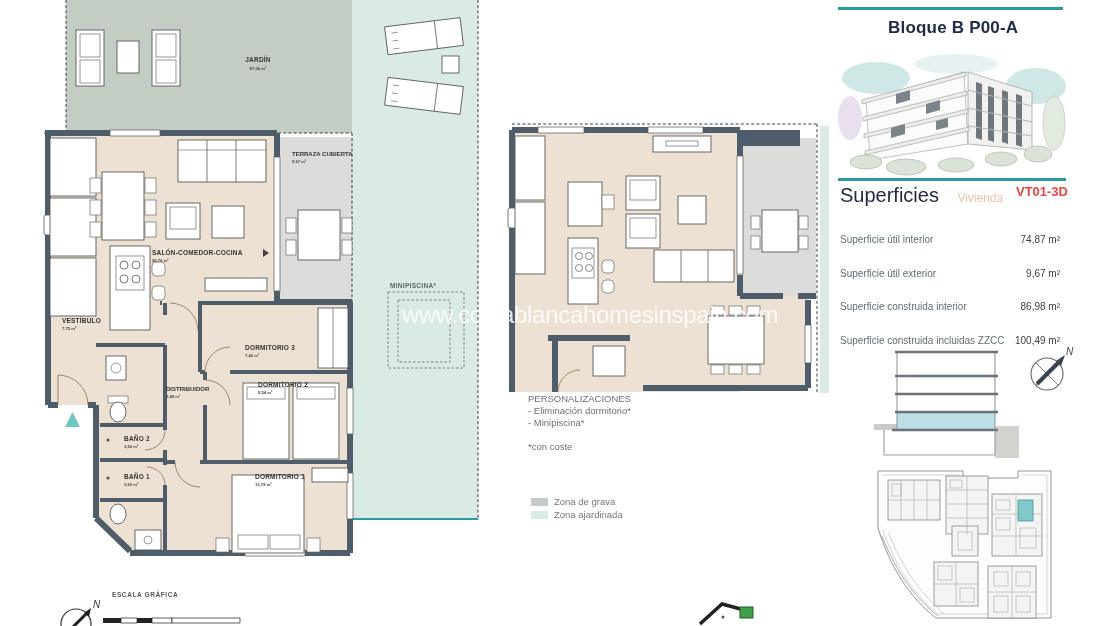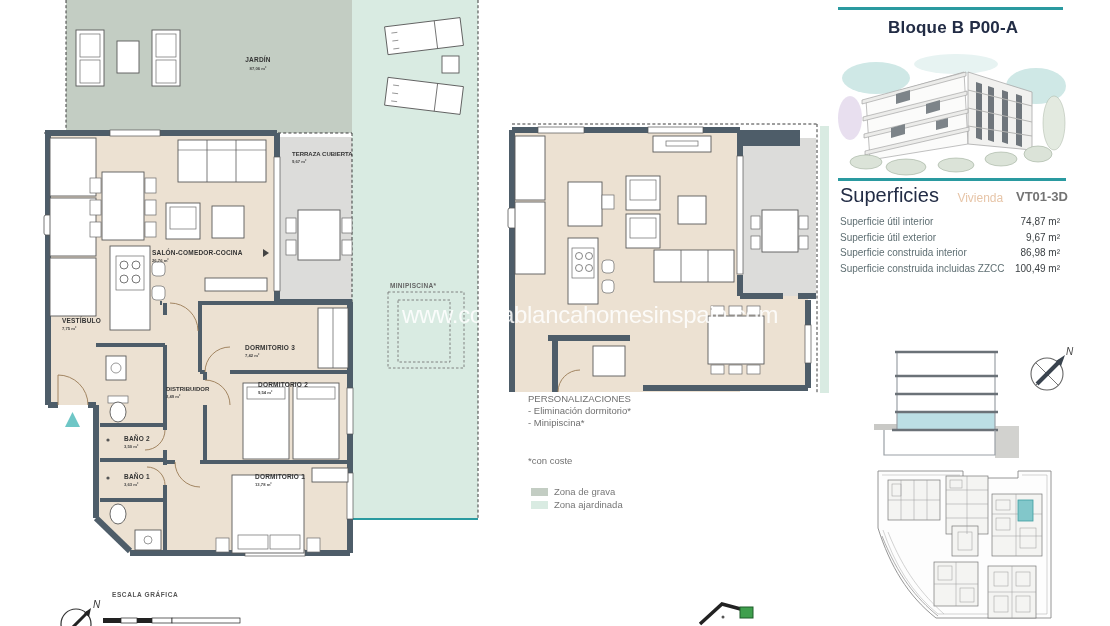--- a/index.html
+++ b/index.html
@@ -10,35 +10,35 @@
   .wall4{stroke:#4e5d69;stroke-width:4;fill:none;}
   .furn{fill:#fff;stroke:#5a5a5a;stroke-width:0.9;}
   .furn2{fill:#fff;stroke:#6a6a6a;stroke-width:0.7;}
   .arc{fill:none;stroke:#9a7a55;stroke-width:0.9;}
   .dash{fill:none;stroke:#3c3c3c;stroke-width:1;stroke-dasharray:3 2.2;}
   .rlabel{font-size:6.5px;font-weight:bold;fill:#333;letter-spacing:.2px;}
   .rarea{font-size:4.2px;font-weight:bold;fill:#444;}
   .watermark{position:absolute;left:402px;top:301px;font-size:24px;font-weight:normal;
     color:rgba(255,255,255,.85);letter-spacing:-.3px;z-index:30;white-space:nowrap;}
   .perso{position:absolute;left:528px;top:393px;font-size:9.5px;color:#707070;line-height:12px;z-index:5;}
-  .perso .note{margin-top:26px;}
-  .legend{position:absolute;left:531px;top:486px;font-size:9.5px;color:#777;z-index:5;}
+  .perso .note{margin-top:12px;}
+  .legend{position:absolute;left:531px;top:496px;font-size:9.5px;color:#777;z-index:5;}
   .legend .row{display:flex;align-items:center;margin-bottom:2px;}
   .legend .sw{width:17px;height:8px;margin-right:6px;display:inline-block;}
   .sw-grava{background:#c3cdc3;}
   .sw-ajar{background:#d9ebe2;}
   .escala{position:absolute;left:112px;top:591px;font-size:6.5px;color:#555;letter-spacing:.6px;font-weight:bold;}
   .panel-rule{position:absolute;height:3px;background:#2a9aa0;}
   .block-title{position:absolute;left:840px;top:18px;font-size:17px;font-weight:bold;color:#222c45;letter-spacing:.2px;margin-left:48px;}
   .surf-head{position:absolute;left:840px;top:184px;width:228px;}
   .surf-title{font-size:20px;font-weight:normal;color:#222c45;display:inline-block;}
   .surf-sub{font-size:12px;color:#e7c5a8;font-weight:normal;display:inline-block;margin-left:14px;}
-  .surf-code{font-size:13px;color:#737373;font-weight:bold;float:right;margin-top:5px;}
+  .surf-code{font-size:13px;color:#ef4444;font-weight:bold;float:right;}
   .surf-table{position:absolute;left:840px;top:214px;width:220px;}
-  .srow{display:flex;justify-content:space-between;font-size:10px;height:15.5px;align-items:center;}
+  .srow{display:flex;justify-content:space-between;font-size:10px;height:15.5px;align-items:center;margin-top:18px;}
   .slabel{color:#5f6f73;}
   .sval{color:#3a3f42;}
 </style>
 </head>
 <body>
 
 <div class="stage">
 
   <svg class="abs" style="left:0;top:0;" width="490" height="626" viewBox="0 0 490 626">
 

